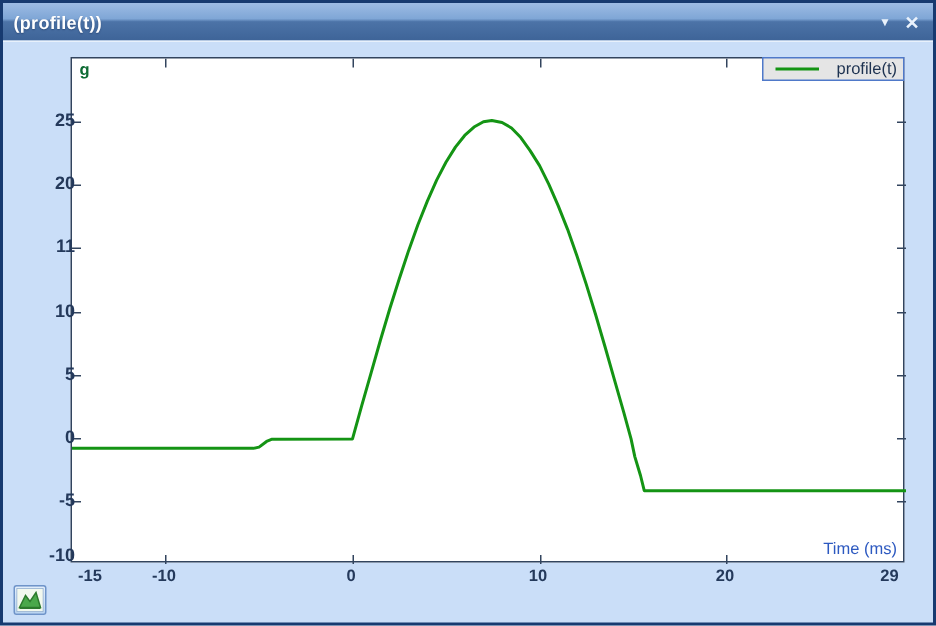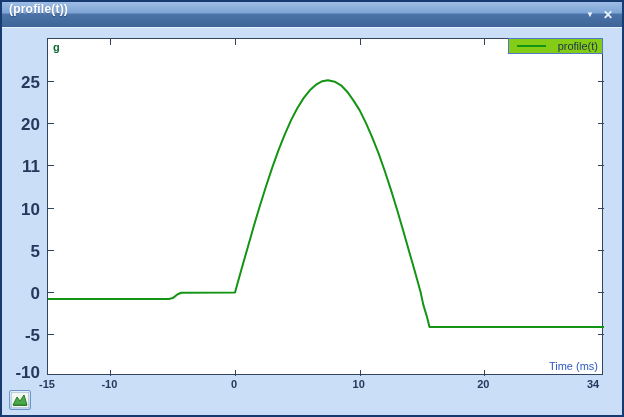--- a/index.html
+++ b/index.html
@@ -5,21 +5,21 @@
   * { margin:0; padding:0; box-sizing:border-box; }
   html,body { width:624px; height:417px; background:#ffffff; font-family:"Liberation Sans", sans-serif; }
   .window {
     position:absolute; left:0; top:0; width:624px; height:417px;
     border:2px solid #173a70; background:#cadef8;
   }
   .titlebar {
     position:relative; height:26px; width:100%;
     background:linear-gradient(to bottom, #9dbce4 0%, #7fa6d6 42%, #4c73a7 50%, #3e6498 100%);
     border-bottom:1px solid #e8f1fc;
-    display:flex; 
+    display:flex; align-items:center;
   }
   .titlebar .title {
     color:#ffffff; font-size:12px; font-weight:bold; padding-left:7px;
     text-shadow:0 1px 1px rgba(20,40,80,0.45); letter-spacing:0.2px;
   }
   .titlebar .controls { margin-left:auto; display:flex; align-items:center; gap:9px; padding-right:9px; }
   .ctrl { color:#eaf2fc; cursor:pointer; line-height:1; }
   .ctrl.caret { font-size:8px; }
   .ctrl.close { font-size:12px; font-weight:bold; }
   .content { position:relative; width:620px; height:387px; }
@@ -29,28 +29,28 @@
   }
   .plot svg { position:absolute; left:0; top:0; width:556px; height:337px; display:block; }
   .ylab {
     position:absolute; left:5px; top:2px; font-size:11px; font-weight:bold; color:#0d6b33;
   }
   .xlab {
     position:absolute; right:4px; bottom:2px; font-size:11px; font-weight:normal; color:#2d59c0;
   }
   .legend {
     position:absolute; top:-1px; right:-1px; width:95px; height:16px;
-    background:#84cc16; border:1px solid #4f79c9;
+    background:#e5e5e5; border:1px solid #4f79c9;
     display:flex; align-items:center;
   }
   .legend-line { display:inline-block; width:29px; height:2px; margin-left:8px; background:#149414; }
   .legend-text { margin-left:auto; padding-right:4px; font-size:11px; color:#1d3250; }
   .ytick-label {
-    position:absolute; left:0; width:38px; text-align:right;
-    font-size:17px; font-weight:bold; color:#24395b;
+    position:absolute; left:10px; width:38px; text-align:right;
+    font-size:12px; font-weight:bold; color:#24395b;
   }
   .xtick-label {
     position:absolute; top:350px; transform:translateX(-50%);
     font-size:11px; font-weight:bold; color:#24395b; white-space:nowrap;
   }
   .plot-btn {
     position:absolute; left:7px; top:362px; width:22px; height:20px;
     background:linear-gradient(to bottom,#e2eefb,#b9d4f0);
     border:1px solid #6f94c9; border-radius:2px; padding:1px; cursor:pointer;
   }
@@ -107,26 +107,26 @@
         <span class="ytick-label" style="top: 335px;">-10</span>
         <span class="ytick-label" style="top: 297.875px;">-5</span>
         <span class="ytick-label" style="top: 255.75px;">0</span>
         <span class="ytick-label" style="top: 213.625px;">5</span>
         <span class="ytick-label" style="top: 171.5px;">10</span>
         <span class="ytick-label" style="top: 129.375px;">11</span>
         <span class="ytick-label" style="top: 87.25px;">20</span>
         <span class="ytick-label" style="top: 45.125px;">25</span>
       </div>
     <div id="xtick-labels">
-        <span class="xtick-label" style="left: 45px;">-15</span>
+        <span class="xtick-label" style="left: 58px;">-15</span>
         <span class="xtick-label" style="left: 107.332px;">-10</span>
         <span class="xtick-label" style="left: 231.996px;">0</span>
         <span class="xtick-label" style="left: 356.659px;">10</span>
         <span class="xtick-label" style="left: 481.323px;">20</span>
-        <span class="xtick-label" style="left: 591px;">34</span>
+        <span class="xtick-label" style="left: 591px;">29</span>
       </div>
 
     <button class="plot-btn">
       <svg viewBox="0 0 18 16">
         <rect x="0" y="0" width="18" height="16" fill="#f2f8ee" stroke="#8aa8cf" stroke-width="1"></rect>
         <polygon points="2,13 6,5 9,9 13,3 16,13" fill="#4aa84a" stroke="#2c7a2c" stroke-width="1"></polygon>
         <line x1="2" y1="13.5" x2="16" y2="13.5" stroke="#2c7a2c" stroke-width="1"></line>
       </svg>
     </button>
   </div>

